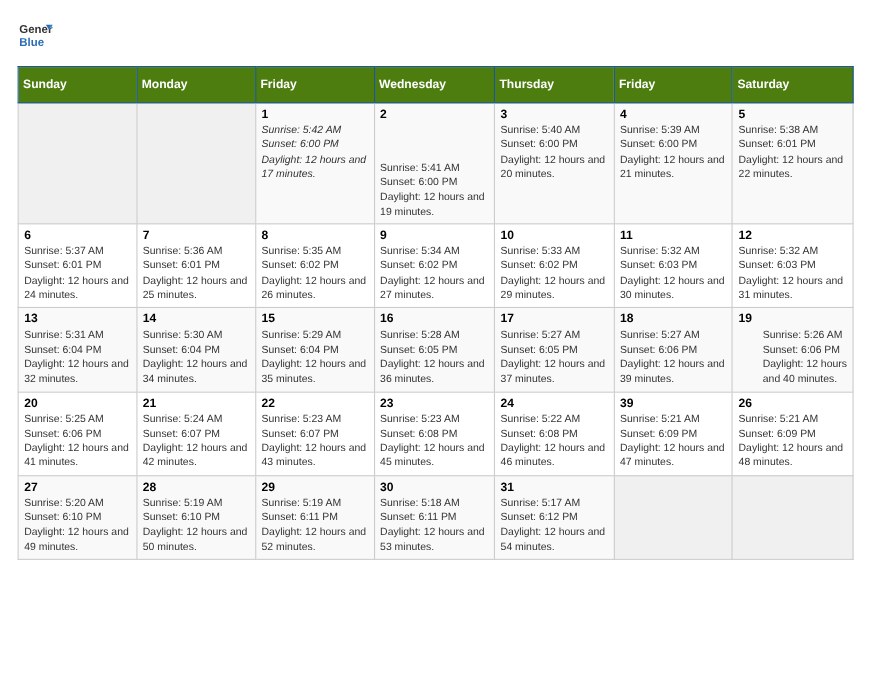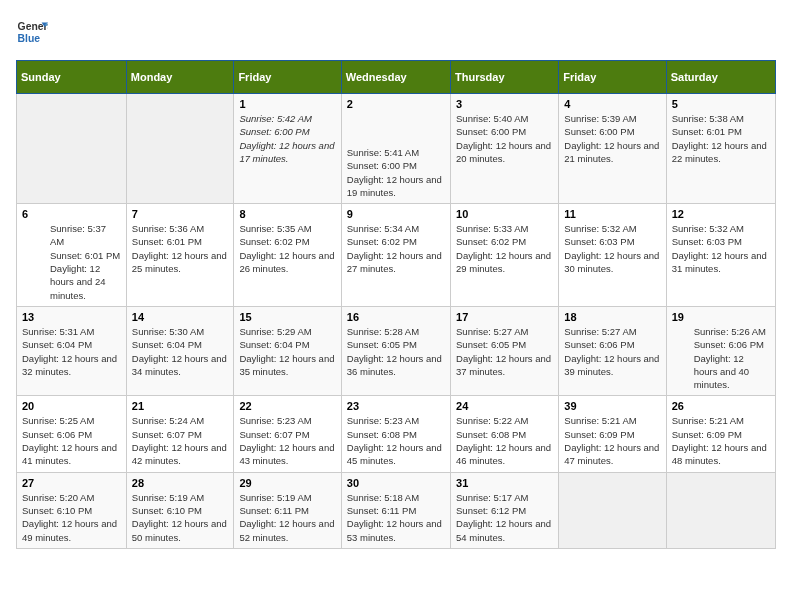--- a/index.html
+++ b/index.html
@@ -142,21 +142,21 @@
         <td>
           <span class="day-num">5</span>
           <div class="day-info" style="white-space: pre-line;">Sunrise: 5:38 AM
 Sunset: 6:01 PM
 Daylight: 12 hours and 22 minutes.</div>
         </td>
       </tr>
       <tr>
         <td>
           <span class="day-num">6</span>
-          <div class="day-info" style="white-space: pre-line; margin-left: 28px;">Sunrise: 5:37 AM
+          <div class="day-info" style="white-space: pre-line;">Sunrise: 5:37 AM
 Sunset: 6:01 PM
 Daylight: 12 hours and 24 minutes.</div>
         </td>
         <td>
           <span class="day-num">7</span>
           <div class="day-info" style="white-space: pre-line;">Sunrise: 5:36 AM
 Sunset: 6:01 PM
 Daylight: 12 hours and 25 minutes.</div>
         </td>
         <td>

